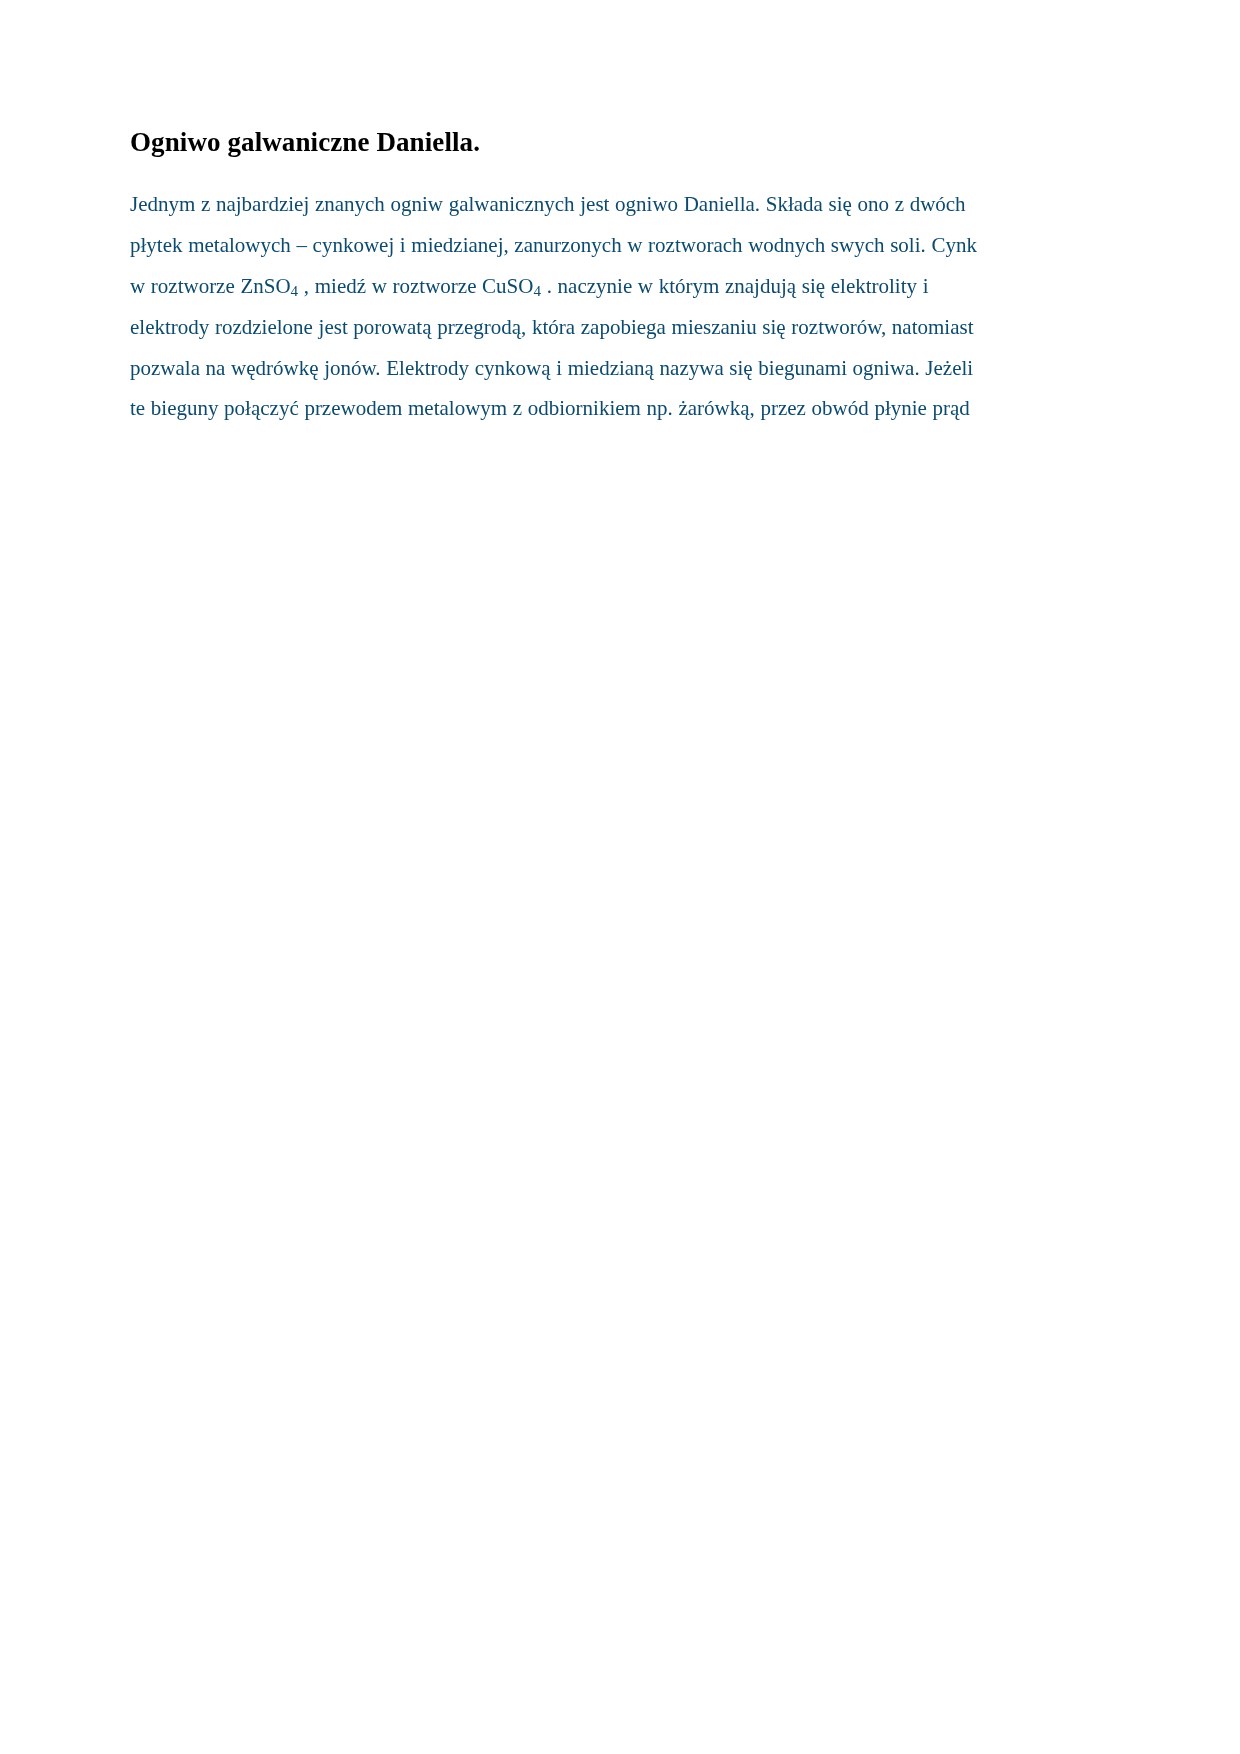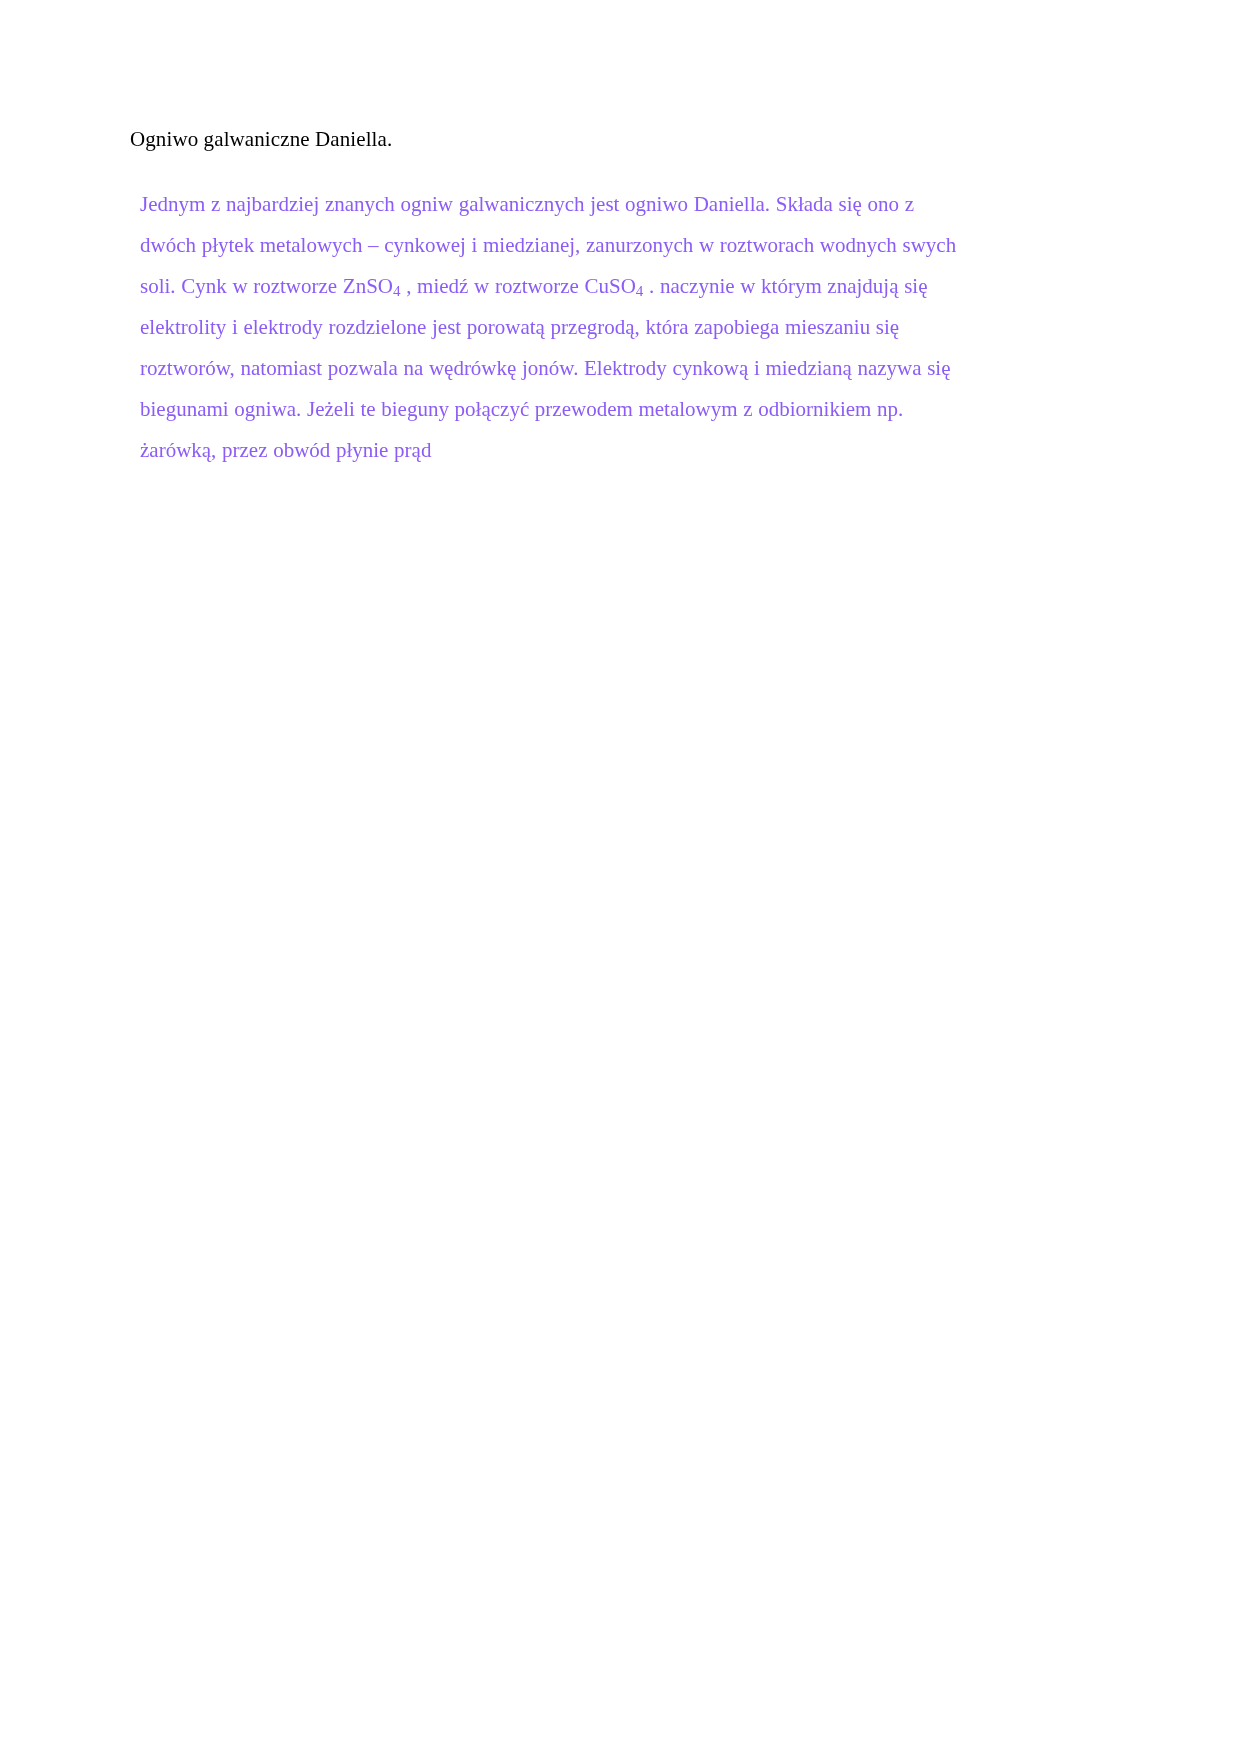--- a/index.html
+++ b/index.html
@@ -16,33 +16,33 @@
     overflow: hidden;
   }
   .doc-body {
     position: absolute;
     left: 130px;
     top: 126px;
     width: 855px;
   }
   .doc-title {
     font-family: "Liberation Serif", serif;
-    font-weight: normal;
-    font-size: 21px;
+    font-weight: bold;
+    font-size: 27px;
     color: #000000;
     letter-spacing: 0.1px;
-    margin: 0 0 32px 0;
+    margin: 0 0 24px 0;
     line-height: 1.25;
   }
   .doc-paragraph {
     font-family: "Liberation Serif", serif;
     font-size: 21px;
-    color: #8b5cf6;
+    color: #0c4a6e;
     line-height: 1.95;
-    margin: 10px;
+    margin: 0;
     text-align: left;
     word-spacing: 0.4px;
   }
   .formula {
     white-space: nowrap;
   }
   .formula sub {
     font-size: 0.72em;
     vertical-align: -0.22em;
     line-height: 0;

